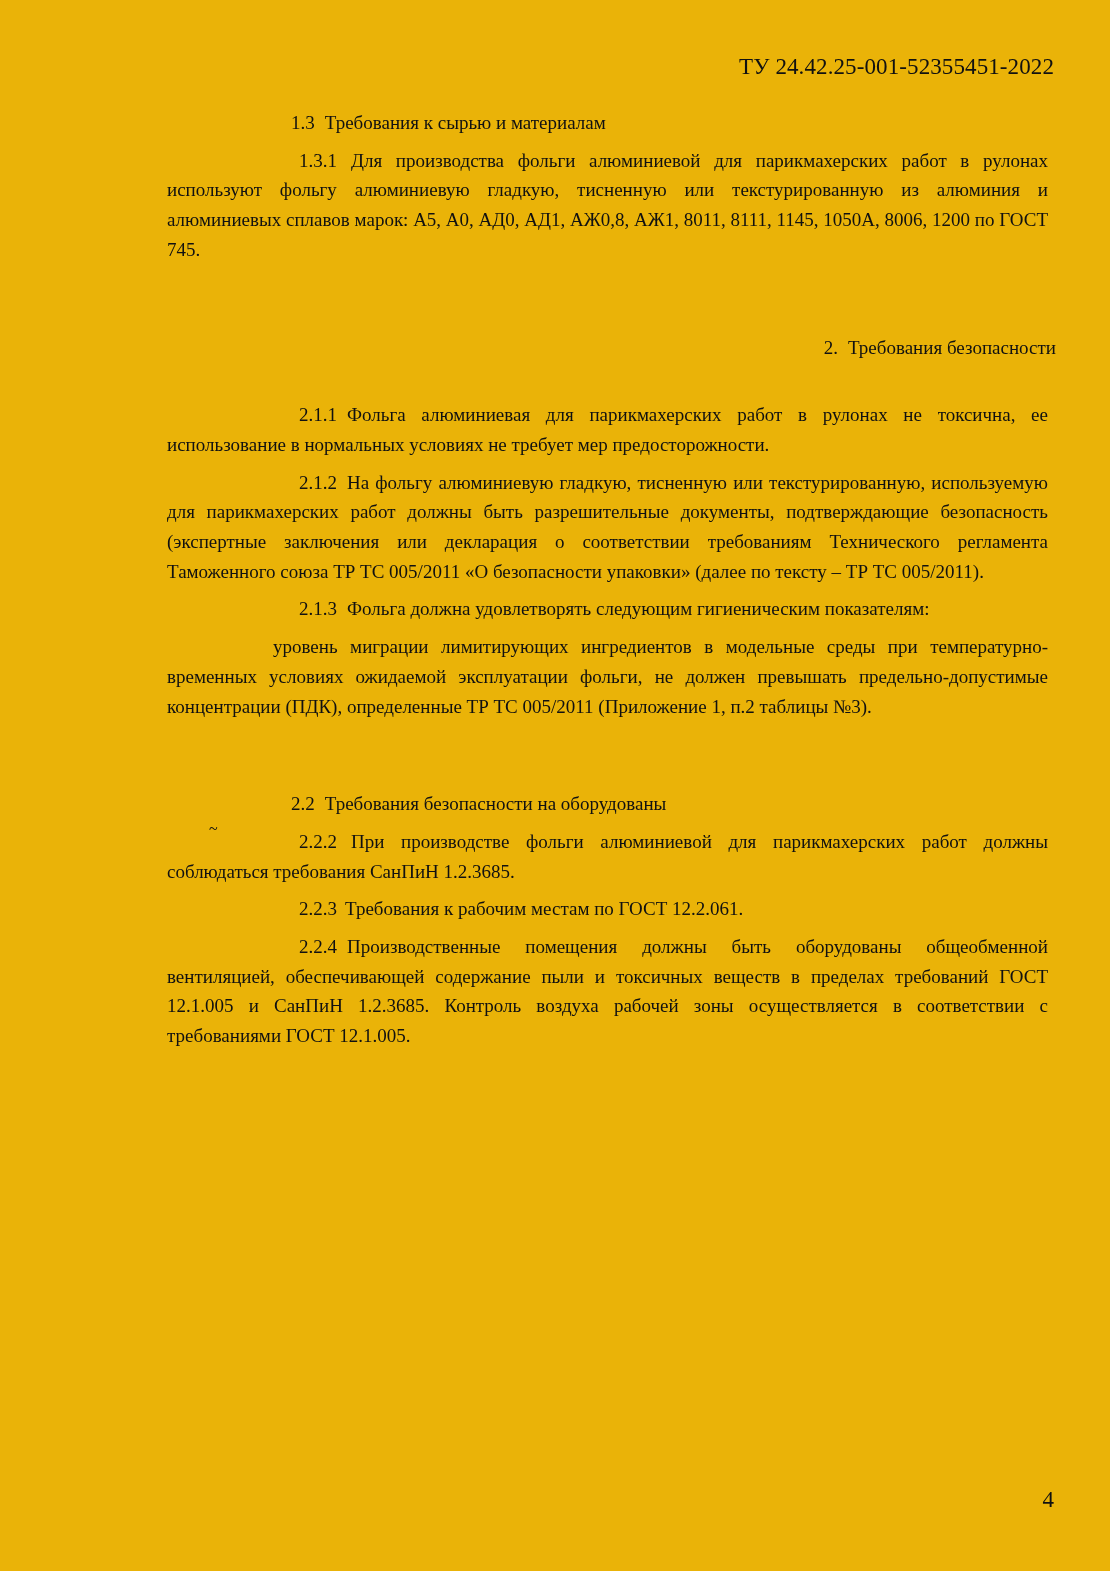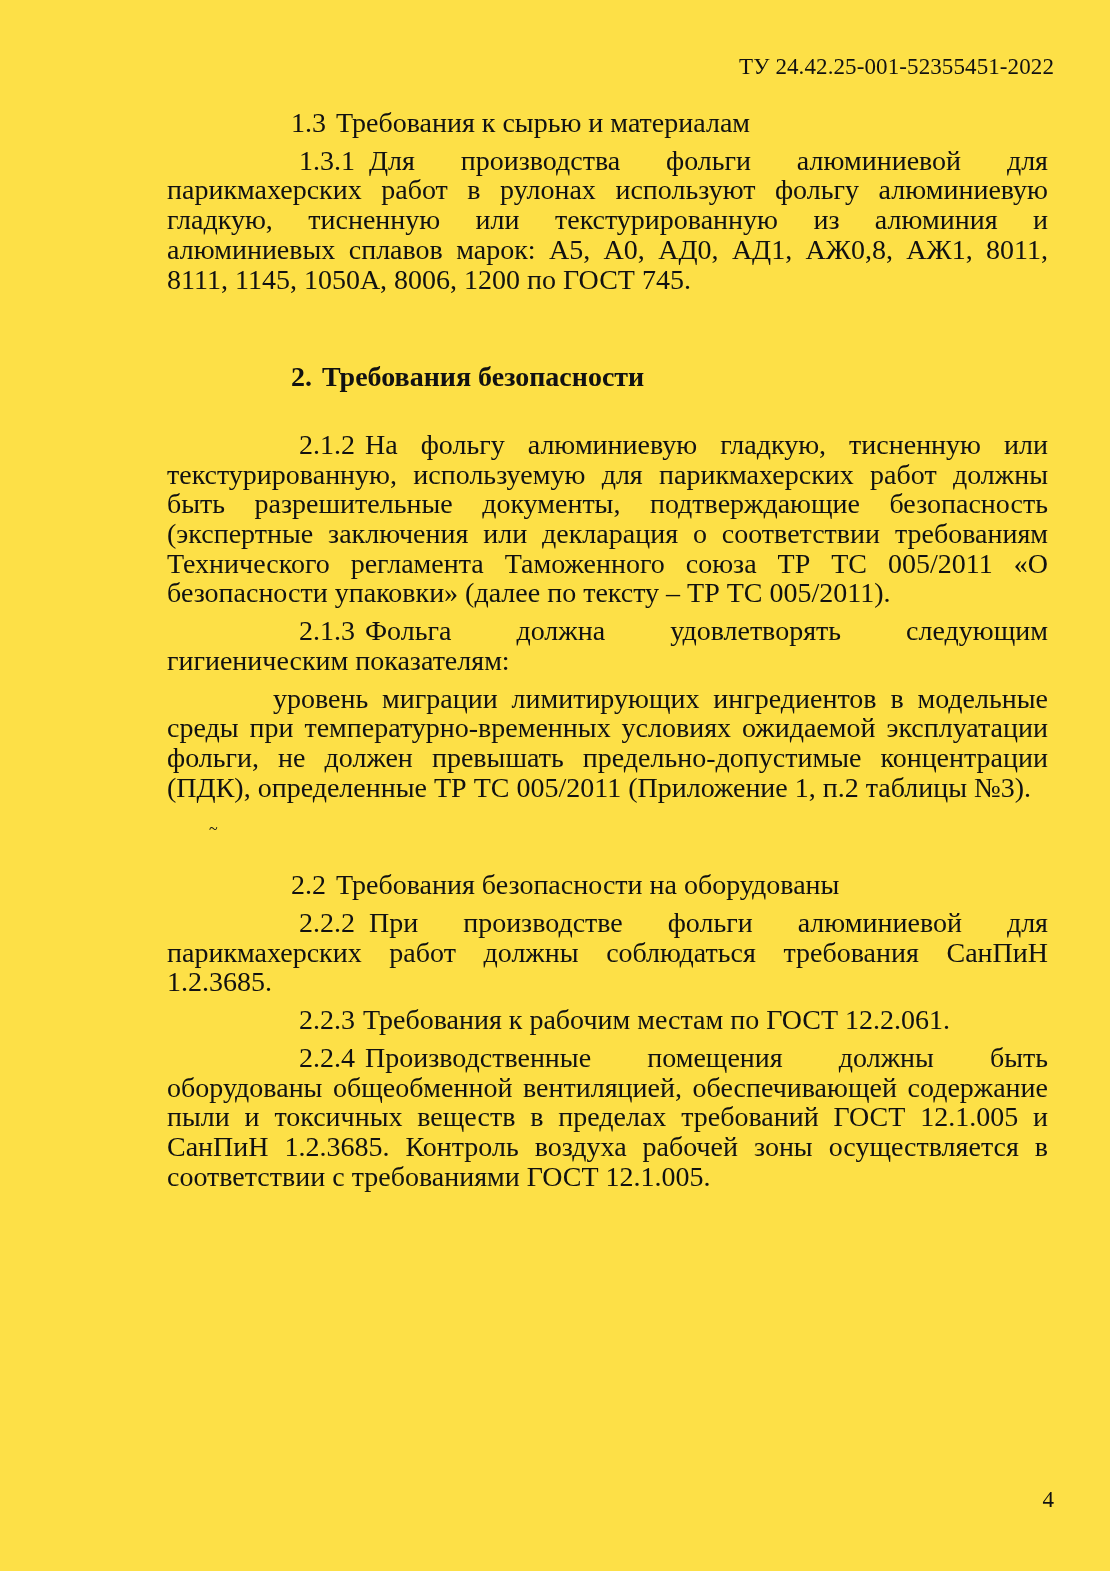--- a/index.html
+++ b/index.html
@@ -1,24 +1,24 @@
 <!DOCTYPE html>
 <html><head>
 <meta charset="utf-8">
 <style>
   html, body { margin:0; padding:0; background:#ffffff; }
   body { width:1110px; height:1571px; position:relative; overflow:hidden;
          font-family:"Liberation Serif", serif; color:#111111; }
-  .page { position:absolute; left:0; top:0; width:1110px; height:1571px; background:#fde047; }
+  .page { position:absolute; left:0; top:0; width:1110px; height:1571px; background:#eab308; }
   .header { position:absolute; right:56px; top:54px; font-size:23px; letter-spacing:0.1px; }
-  .body { position:absolute; left:159px; width:897px; top:108px; font-size:28px; line-height:29.7px; }
+  .body { position:absolute; left:159px; width:897px; top:108px; font-size:19px; line-height:29.7px; }
   .p { text-align:justify; text-align-last:left; margin:8px; }
   .ind { text-indent:66px; }
   .title { text-indent:66px; margin:0; }
-  .h2 { font-weight:bold; text-indent:66px; margin:0; }
+  .h2 { font-weight:normal; text-indent:66px; margin:0;text-align:right; }
   .num { display:inline-block; }
   .num3 { margin-right:14px; }
   .num2 { margin-right:10px; }
   .tilde { position:absolute; left:209px; top:820px; font-size:16px; }
   .bullet-p { text-indent:106px; }
   .pageno { position:absolute; right:56px; top:1487px; font-size:23px; font-family:"Liberation Serif", serif; }
 </style>
 </head>
 <body>
 
@@ -36,20 +36,23 @@
     </p>
 
     <div style="height:60px"></div>
 
     <p class="h2">
       <span class="num num2">2.</span><span>Требования безопасности</span>
     </p>
 
     <div style="height:30px"></div>
 
+    <p class="p ind">
+      <span class="num num2">2.1.1</span><span>Фольга алюминиевая для парикмахерских работ в рулонах не токсична, ее использование в нормальных условиях не требует мер предосторожности.</span>
+    </p>
     <p class="p ind">
       <span class="num num2">2.1.2</span><span>На фольгу алюминиевую гладкую, тисненную или текстурированную, используемую для парикмахерских работ должны быть разрешительные документы, подтверждающие безопасность (экспертные заключения или декларация о соответствии требованиям Технического регламента Таможенного союза ТР ТС 005/2011 «О безопасности упаковки» (далее по тексту – ТР ТС 005/2011).</span>
     </p>
     <p class="p ind">
       <span class="num num2">2.1.3</span><span>Фольга должна удовлетворять следующим гигиеническим показателям:</span>
     </p>
     <p class="p bullet-p">
       <span>уровень миграции лимитирующих ингредиентов в модельные среды при температурно-временных условиях ожидаемой эксплуатации фольги, не должен превышать предельно-допустимые концентрации (ПДК), определенные ТР ТС 005/2011 (Приложение 1, п.2 таблицы №3).</span>
     </p>
 

